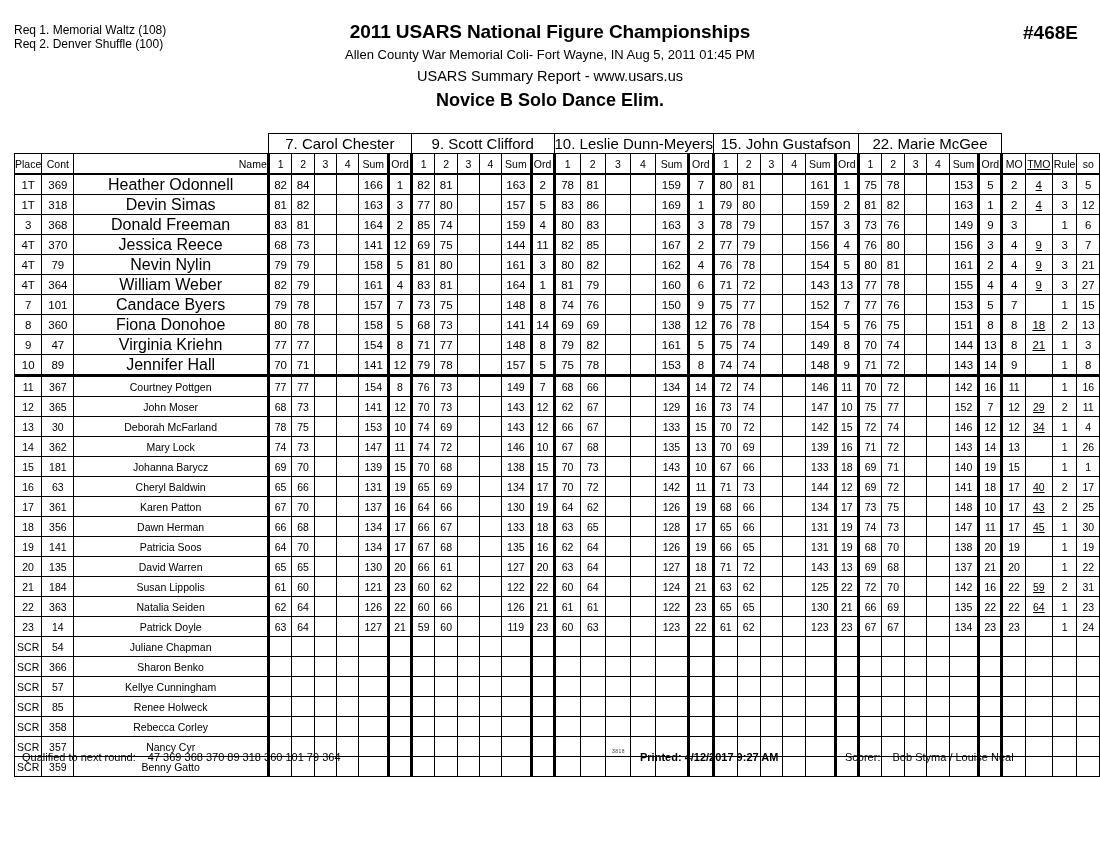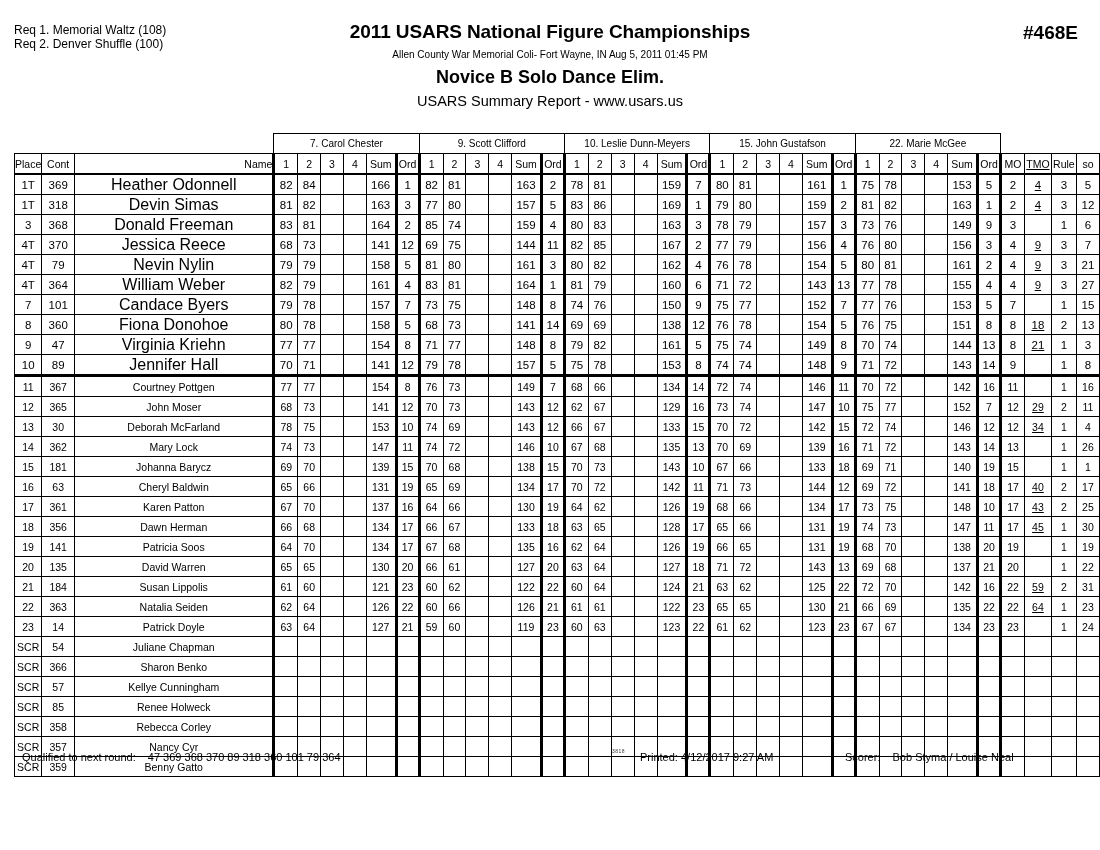--- a/index.html
+++ b/index.html
@@ -37,21 +37,21 @@
     width: 1100px;
     text-align: center;
   }
   #event-title {
     font-size: 19px;
     font-weight: bold;
     line-height: 24px;
     letter-spacing: -0.1px;
   }
   #venue-line {
-    font-size: 10px;
+    font-size: 13px;
     line-height: 21px;
   }
   #division-title {
     font-size: 18px;
     font-weight: bold;
     line-height: 25px;
   }
   #report-line {
     font-size: 14.5px;
     line-height: 23px;
@@ -79,21 +79,21 @@
     vertical-align: middle;
     font-weight: normal;
     height: 19px;
     overflow: hidden;
     white-space: nowrap;
   }
   
   .judge-group {
     text-align: left;
     padding-left: 5px;
-    font-size: 10px;
+    font-size: 15px;
     height: 17px;
   }
   .jg-spacer { border: none !important; }
   .subhdr { height: 20px; font-size: 10.5px; }
 
   
   .ord-col {
     border-left: 3px solid #000 !important;
     border-right: 3px solid #000 !important;
     font-weight: bold;
@@ -140,20 +140,21 @@
     position: absolute;
     left: 612px; top: 2px;
     font-size: 5px;
     color: #3a3a3a;
     letter-spacing: 0.5px;
   }
   #printed-line {
     position: absolute;
     left: 640px; top: 5px;
     white-space: nowrap;
+    font-weight: bold;
   }
   #scorer-line {
     position: absolute;
     left: 845px; top: 5px;
     white-space: nowrap;
   }
   #scorer-line .s-label { margin-right: 9px; }
 </style>
 </head>
 <body>
@@ -161,22 +162,22 @@
 <div id="header-area">
 
   <div id="req-block">
     <span class="req-line">Req  1.   Memorial Waltz (108)</span>
     <span class="req-line">Req  2.   Denver Shuffle (100)</span>
   </div>
 
   <div id="title-block">
     <div id="event-title">2011 USARS National Figure Championships</div>
     <div id="venue-line">Allen County War Memorial Coli- Fort Wayne, IN  Aug 5, 2011  01:45 PM</div>
+    <div id="report-line">USARS Summary Report - www.usars.us</div>
     <div id="division-title">Novice B Solo Dance Elim.</div>
-    <div id="report-line">USARS Summary Report - www.usars.us</div>
   </div>
 
   <div id="entry-number">#468E</div>
 </div>
 
 <table id="results-table">
   <colgroup id="colgroup-holder"></colgroup>
   <thead>
     <tr id="judge-header-row">
         <td colspan="3" class="jg-spacer"></td>

